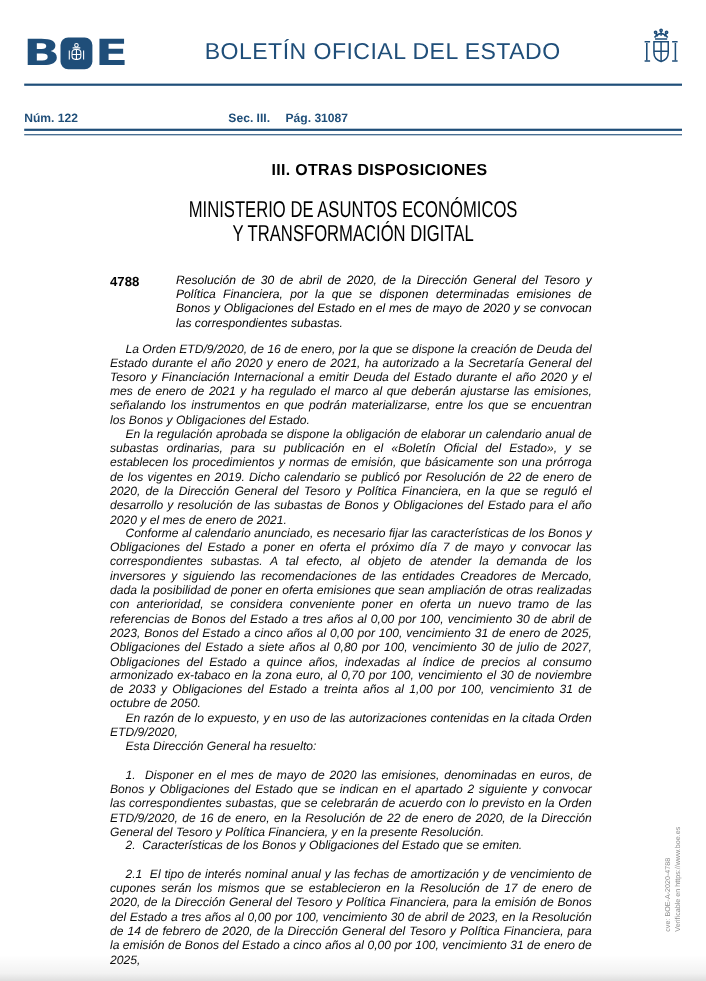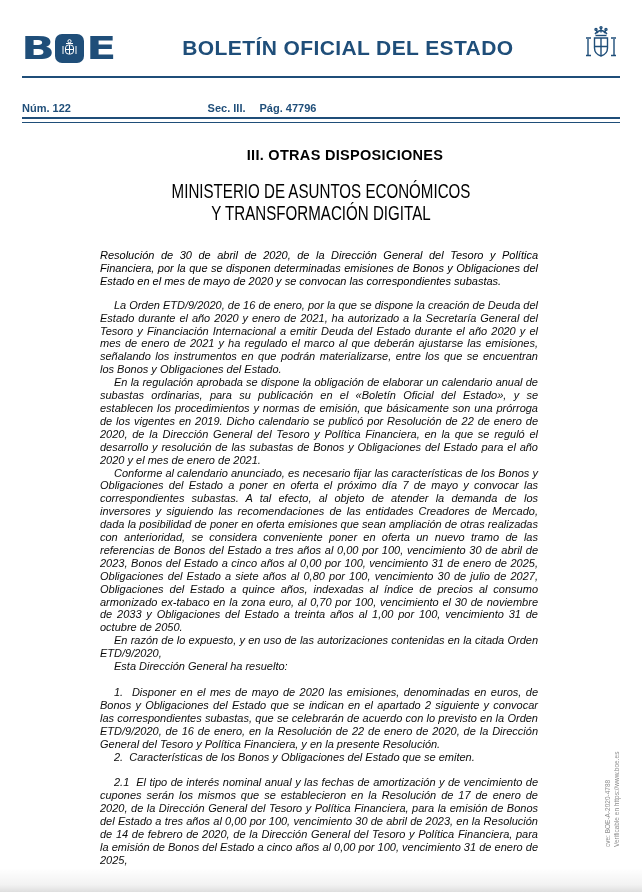--- a/index.html
+++ b/index.html
@@ -25,21 +25,21 @@
     transform: scaleY(0.78) scaleX(1.05);
     font-family: "DejaVu Sans", sans-serif;
   }
   .boe-o {
     width: 29px; height: 29px; background: #1f4e79; border-radius: 7px;
     display: flex; align-items: center; justify-content: center;
     margin: 0 1px;
   }
   .masthead-title {
     flex: 1; text-align: center;
-    color: #1f4e79; font-weight: bold; font-size: 21px; letter-spacing: 0.4px;
+    color: #1f4e79; font-weight: normal; font-size: 21px; letter-spacing: 0.4px;
     white-space: nowrap;
   }
   .crest { width: 38px; height: 42px; margin-top: -4px; }
 
   
   .rule-single { margin: 8px 22px 0 22px; border-top: 2px solid #1f4e79; }
   .meta-row {
     display: flex; align-items: baseline;
     margin: 4px 22px 3px 22px;
     color: #1f4e79; font-weight: bold; font-size: 11px;
@@ -141,34 +141,35 @@
       </g>
     </svg>
   </div>
 
   <div class="rule-single"></div>
 
   <div class="meta-row">
     <div class="meta-left">Núm. 122</div>
     <div class="meta-right">
       <span>Sec. III.</span>
-      <span>Pág. 47796</span>
+      <span>Pág. 31087</span>
     </div>
   </div>
 
   <div class="rule-double"></div>
 
   <div class="section-heading">III. OTRAS DISPOSICIONES</div>
 
   <div class="ministry">
     <div>MINISTERIO DE ASUNTOS ECONÓMICOS</div>
     <div>Y TRANSFORMACIÓN DIGITAL</div>
   </div>
 
   <div class="item-block">
+    <div class="item-number">4788</div>
     <div class="item-summary">Resolución de 30 de abril de 2020, de la Dirección General del Tesoro y Política Financiera, por la que se disponen determinadas emisiones de Bonos y Obligaciones del Estado en el mes de mayo de 2020 y se convocan las correspondientes subastas.</div>
   </div>
 
   <div class="body-text">
       <p class="para">La Orden ETD/9/2020, de 16 de enero, por la que se dispone la creación de Deuda del Estado durante el año 2020 y enero de 2021, ha autorizado a la Secretaría General del Tesoro y Financiación Internacional a emitir Deuda del Estado durante el año 2020 y el mes de enero de 2021 y ha regulado el marco al que deberán ajustarse las emisiones, señalando los instrumentos en que podrán materializarse, entre los que se encuentran los Bonos y Obligaciones del Estado.</p>
       <p class="para">En la regulación aprobada se dispone la obligación de elaborar un calendario anual de subastas ordinarias, para su publicación en el «Boletín Oficial del Estado», y se establecen los procedimientos y normas de emisión, que básicamente son una prórroga de los vigentes en 2019. Dicho calendario se publicó por Resolución de 22 de enero de 2020, de la Dirección General del Tesoro y Política Financiera, en la que se reguló el desarrollo y resolución de las subastas de Bonos y Obligaciones del Estado para el año 2020 y el mes de enero de 2021.</p>
       <p class="para">Conforme al calendario anunciado, es necesario fijar las características de los Bonos y Obligaciones del Estado a poner en oferta el próximo día 7 de mayo y convocar las correspondientes subastas. A tal efecto, al objeto de atender la demanda de los inversores y siguiendo las recomendaciones de las entidades Creadores de Mercado, dada la posibilidad de poner en oferta emisiones que sean ampliación de otras realizadas con anterioridad, se considera conveniente poner en oferta un nuevo tramo de las referencias de Bonos del Estado a tres años al 0,00 por 100, vencimiento 30 de abril de 2023, Bonos del Estado a cinco años al 0,00 por 100, vencimiento 31 de enero de 2025, Obligaciones del Estado a siete años al 0,80 por 100, vencimiento 30 de julio de 2027, Obligaciones del Estado a quince años, indexadas al índice de precios al consumo armonizado ex-tabaco en la zona euro, al 0,70 por 100, vencimiento el 30 de noviembre de 2033 y Obligaciones del Estado a treinta años al 1,00 por 100, vencimiento 31 de octubre de 2050.</p>
       <p class="para">En razón de lo expuesto, y en uso de las autorizaciones contenidas en la citada Orden ETD/9/2020,</p>
       <p class="para">Esta Dirección General ha resuelto:</p>
       <p class="para spaced">1.&nbsp;&nbsp;Disponer en el mes de mayo de 2020 las emisiones, denominadas en euros, de Bonos y Obligaciones del Estado que se indican en el apartado 2 siguiente y convocar las correspondientes subastas, que se celebrarán de acuerdo con lo previsto en la Orden ETD/9/2020, de 16 de enero, en la Resolución de 22 de enero de 2020, de la Dirección General del Tesoro y Política Financiera, y en la presente Resolución.</p>

